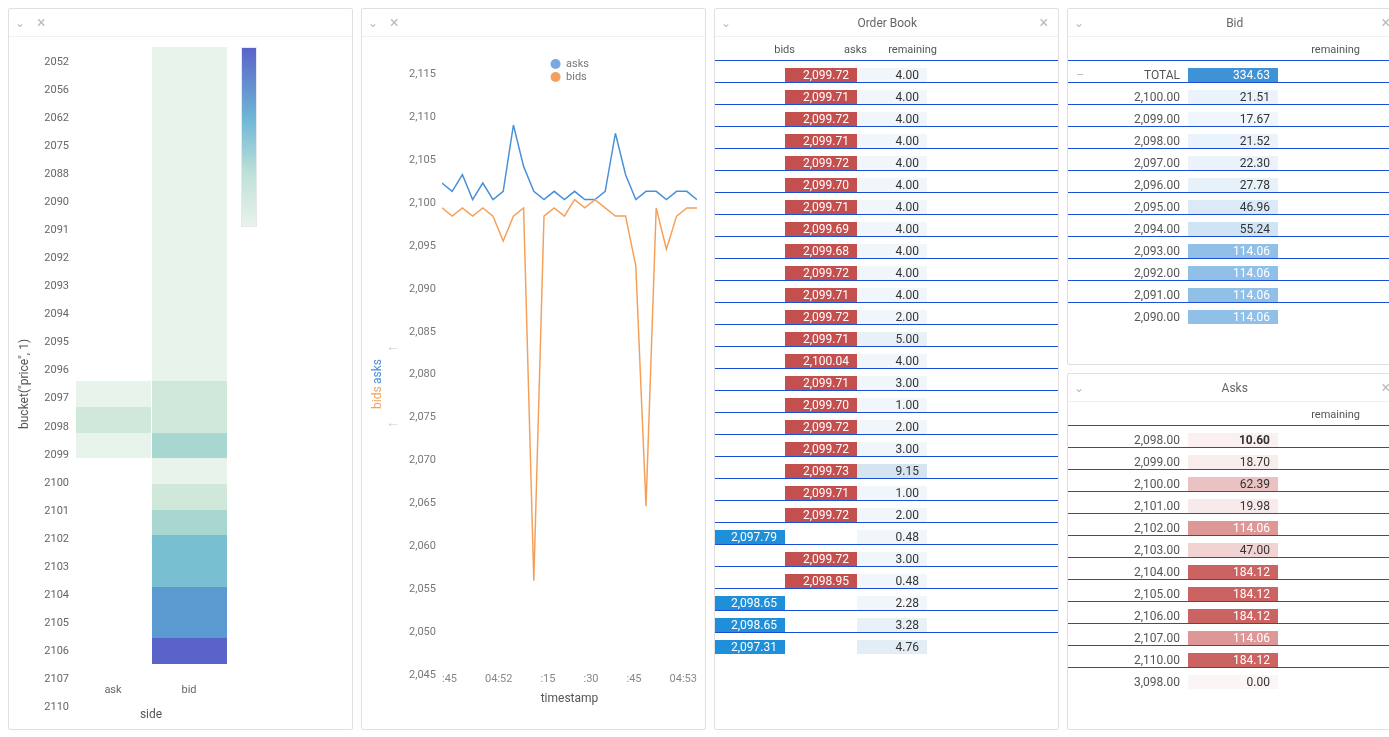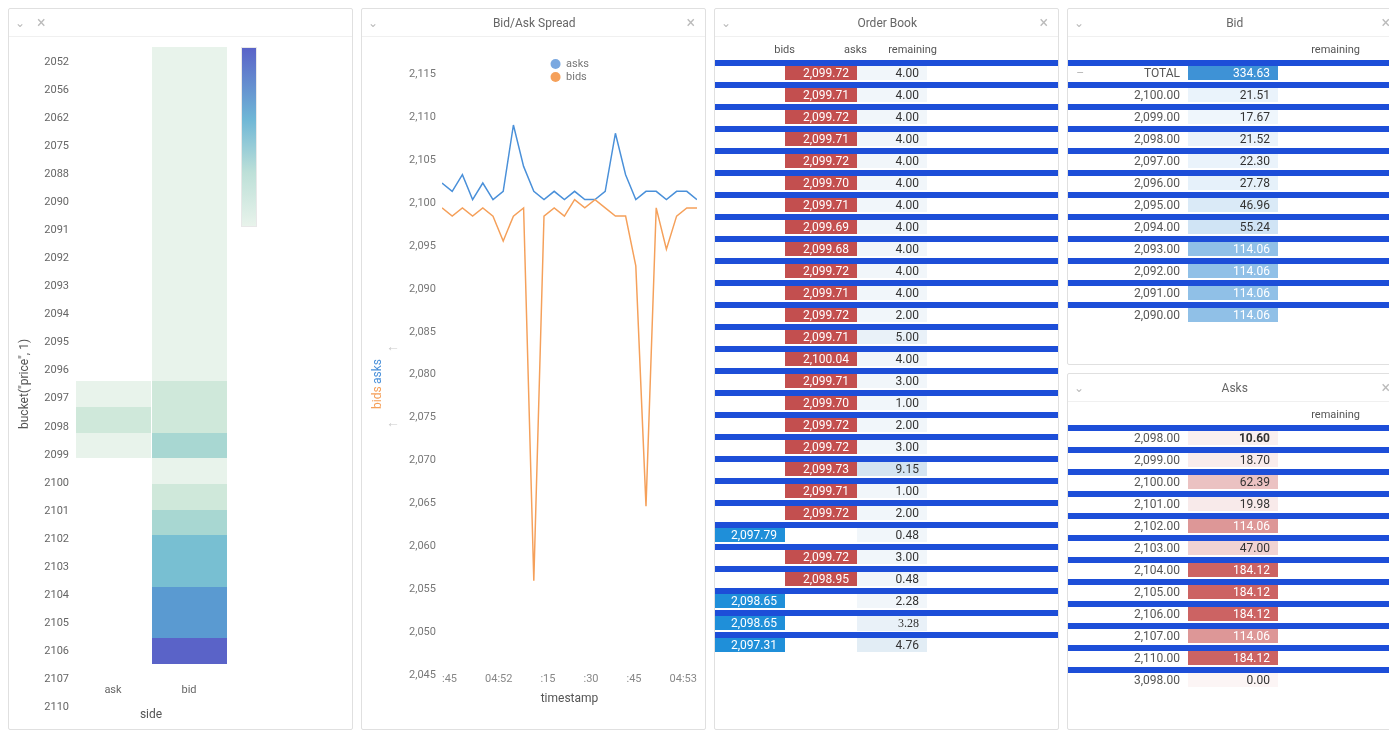--- a/index.html
+++ b/index.html
@@ -42,21 +42,21 @@
   .line-legend .dot{display:inline-block;width:10px;height:10px;border-radius:50%;margin-right:6px;vertical-align:middle;}
   .line-legend .da{background:#7aa8e0;}
   .line-legend .db{background:#f5a05a;}
   .line-xticks{ display:flex; justify-content:space-between; font-size:11px; color:#888; margin:2px 0 0 0; }
   .line-xtitle{ text-align:center; color:#555; font-size:12px; margin-top:6px;}
 
   
   .tbl { width:100%; height:100%; overflow-y:auto;}
   .thead { display:flex; font-size:11px; color:#555; padding:6px 10px 4px 10px;}
   .thead div { text-align:right;}
-  .trow { display:flex; align-items:flex-start; height:22px; font-size:12px; border-top:6px solid #1d4ed8;}
+  .trow { display:flex; align-items:flex-end; height:22px; font-size:12px; border-top:1px solid #1d4ed8;}
   .trow .cell { text-align:right; padding:0 8px;}
   
   .ob .cB { width:70px; color:#fff;}
   .ob .cA { width:72px; color:#fff;}
   .ob .cR { width:70px;}
   .bidcell { background:#1f8fd9;}
   .askcell { background:#c34f4f;}
   .thead .cB,.thead .cA,.thead .cR{color:#555;background:none !important;}
 
   
@@ -169,21 +169,20 @@
         <div class="depth-legend">
           <div class="legend-bar"></div>
         </div>
       </div>
     </div>
   </div>
 
   <div class="panel">
     <div class="panel-header">
       <span class="chev">⌄</span>
-      <span class="title">Bid/Ask Spread</span>
       <span class="close">×</span>
     </div>
     <div class="panel-body">
       <div class="line-wrap">
         <div class="line-ylabels">
           <span class="bids">bids</span>
           <span class="asks">asks</span>
         </div>
         <div class="arrow-col">
           <span>←</span>
@@ -363,21 +362,21 @@
             <div class="cell cR" style="background: rgba(120, 170, 210, 0.1);">0.48</div>
           </div>
           <div class="trow">
             <div class="cell cB bidcell">2,098.65</div>
             <div class="cell cA"></div>
             <div class="cell cR" style="background: rgba(120, 170, 210, 0.1);">2.28</div>
           </div>
           <div class="trow">
             <div class="cell cB bidcell">2,098.65</div>
             <div class="cell cA"></div>
-            <div class="cell cR" style="background: rgba(120, 170, 210, 0.16); font-family: Liberation Serif, serif;">3.28</div>
+            <div class="cell cR" style="background: rgba(120, 170, 210, 0.16);">3.28</div>
           </div>
           <div class="trow">
             <div class="cell cB bidcell">2,097.31</div>
             <div class="cell cA"></div>
             <div class="cell cR" style="background: rgba(120, 170, 210, 0.21);">4.76</div>
           </div>
         </div>
     </div>
   </div>
 

